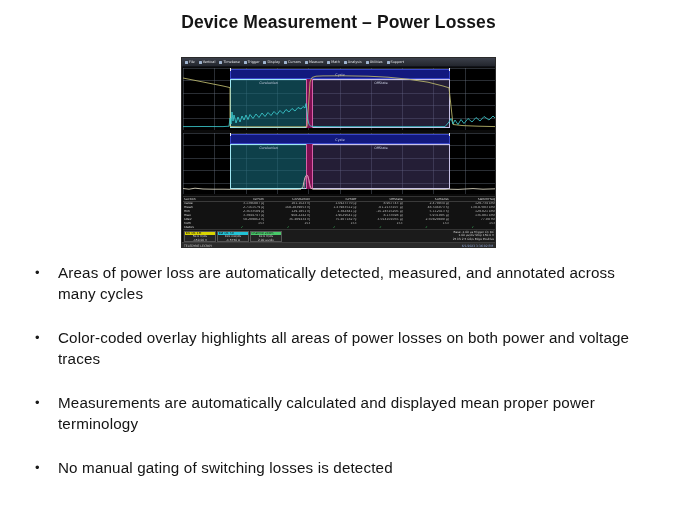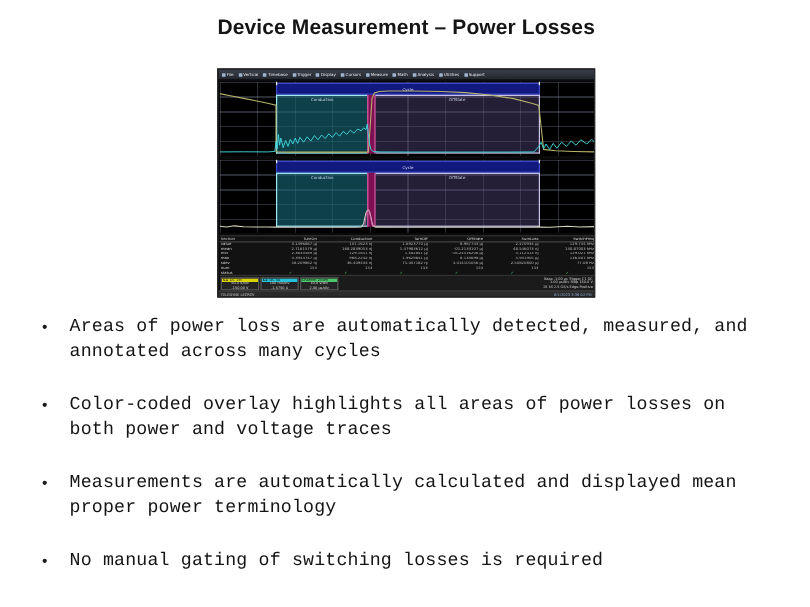--- a/index.html
+++ b/index.html
@@ -307,21 +307,20 @@
     text-align: left;
     padding-left: 3px;
     box-sizing: border-box;
   }
   .bullet .btext {
     flex: 1 1 auto;
     font-size: 15.2px;
     line-height: 21px;
     color: #141414;
     letter-spacing: 0.15px;
-    font-family: Liberation Mono, monospace;
   }
 </style>
 </head>
 <body>
 
 <div class="slide-title">Device Measurement – Power Losses</div>
 
 <div class="scope">
 
   <div class="scope-menubar">
@@ -582,15 +581,15 @@
   <div class="bullet">
     <span class="dot">•</span>
     <span class="btext">Color-coded overlay highlights all areas of power losses on both power and voltage traces</span>
   </div>
   <div class="bullet">
     <span class="dot">•</span>
     <span class="btext">Measurements are automatically calculated and displayed mean proper power terminology</span>
   </div>
   <div class="bullet">
     <span class="dot">•</span>
-    <span class="btext">No manual gating of switching losses is required</span>
+    <span class="btext">No manual gating of switching losses is detected</span>
   </div>
 </div>
 
 </body></html>

